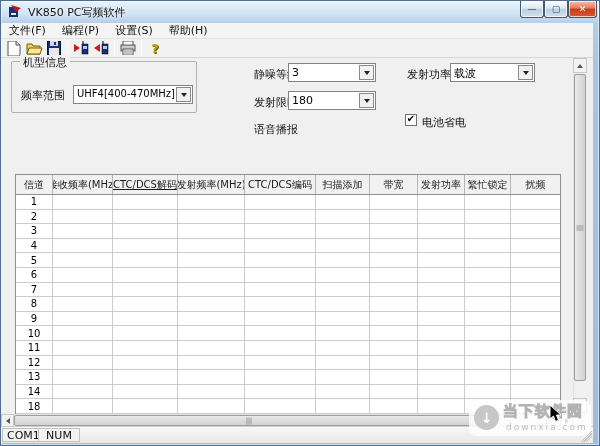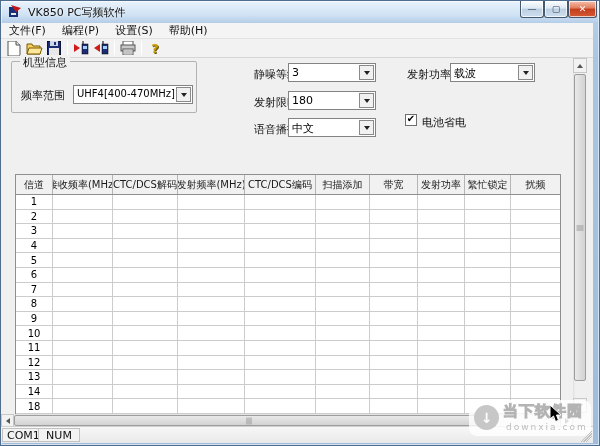--- a/index.html
+++ b/index.html
@@ -40,21 +40,21 @@
   .combo .drop { position:absolute; right:1px; top:1px; bottom:1px; width:15px; background:#f1f1f1; border:1px solid #8a8a8a; display:flex; align-items:center; justify-content:center; }
   .combo .drop::after { content:""; width:0; height:0; border-left:3px solid transparent; border-right:3px solid transparent; border-top:4px solid #222; }
   .checkbox { position:absolute; width:12px; height:12px; background:#fff; border:1px solid #6e6e6e; font-size:10px; line-height:10px; text-align:center; color:#000; }
   .checkbox.checked::after { content:"✔"; position:relative; top:-1px; }
   
   .tbl { position:absolute; left:14px; top:151px; width:546px; height:241px; background:#fff; border:1px solid #8f8f8f; overflow:hidden; }
   .thead { display:flex; height:20px; background:#f1f1f1; border-bottom:1px solid #8f8f8f; }
   .thead .cell { display:flex; align-items:center; justify-content:center; font-size:10px; color:#1a1a1a; border-right:1px solid #b5b5b5; overflow:hidden; white-space:nowrap; }
   .trow { display:flex; height:14.6px; border-bottom:1px solid #cccccc; }
   .trow .cell { border-right:1px solid #cccccc; font-size:10px; color:#000; display:flex; align-items:center; justify-content:center; overflow:hidden; }
-  .c0{width:37px;} .c1{width:60px;} .c2{width:65px;} .c3{width:67px;} .c4{width:71px;}
+  .c0{width:37px;} .c1{width:60px;} .c2{width:65px;text-decoration:underline;} .c3{width:67px;} .c4{width:71px;}
   .c5{width:54px;} .c6{width:48px;} .c7{width:47px;} .c8{width:46px;} .c9{flex:1; border-right:none!important;}
   
   .vsb { position:absolute; left:572px; top:35px; width:14px; height:355px; background:#f0f0f0; box-shadow:inset 1px 0 2px rgba(0,0,0,.08); }
   .hsb { position:absolute; left:0; top:391px; width:572px; height:13px; background:#f0f0f0; box-shadow:inset 0 1px 2px rgba(0,0,0,.08); }
   .sb-arrow { position:absolute; background:#f2f2f2; border:1px solid #c8c8c8; display:flex; align-items:center; justify-content:center; }
   .tri { width:0; height:0; }
   .tri-up { border-left:3px solid transparent; border-right:3px solid transparent; border-bottom:4px solid #555; }
   .tri-down { border-left:3px solid transparent; border-right:3px solid transparent; border-top:4px solid #555; }
   .tri-left { border-top:3px solid transparent; border-bottom:3px solid transparent; border-right:4px solid #555; }
   .tri-right { border-top:3px solid transparent; border-bottom:3px solid transparent; border-left:4px solid #555; }
@@ -179,24 +179,20 @@
       <div class="drop"></div>
     </div>
 
     <span class="form-label" style="left:253px; top:72px;">发射限时[秒]</span>
     <div class="combo" style="left:287px; top:68px; width:88px;">
       <span class="val">180</span>
       <div class="drop"></div>
     </div>
 
     <span class="form-label" style="left:253px; top:99px;">语音播报</span>
-    <div class="combo" style="left:287px; top:95px; width:88px;">
-      <span class="val">中文</span>
-      <div class="drop"></div>
-    </div>
 
     <span class="form-label" style="left:406px; top:44px;">发射功率</span>
     <div class="combo" style="left:449px; top:40px; width:85px;">
       <span class="val">载波</span>
       <div class="drop"></div>
     </div>
 
     <div class="checkbox checked" style="left:404px; top:91px;"></div>
     <span class="form-label" style="left:421px; top:92px;">电池省电</span>
 

